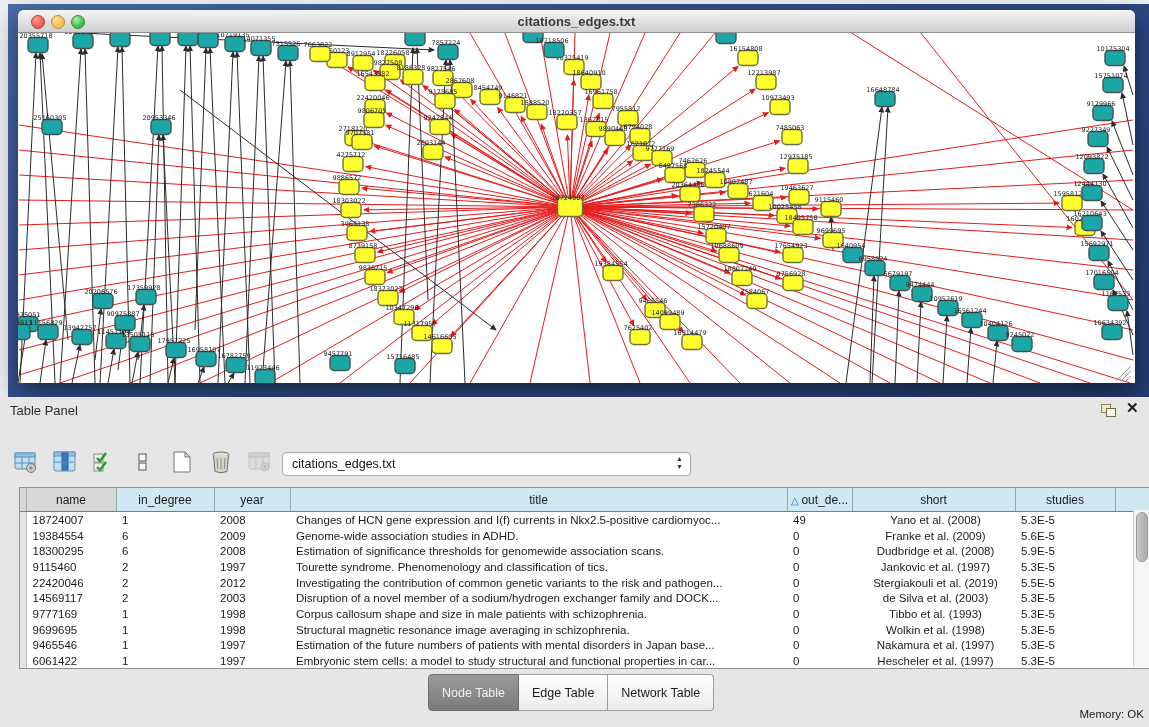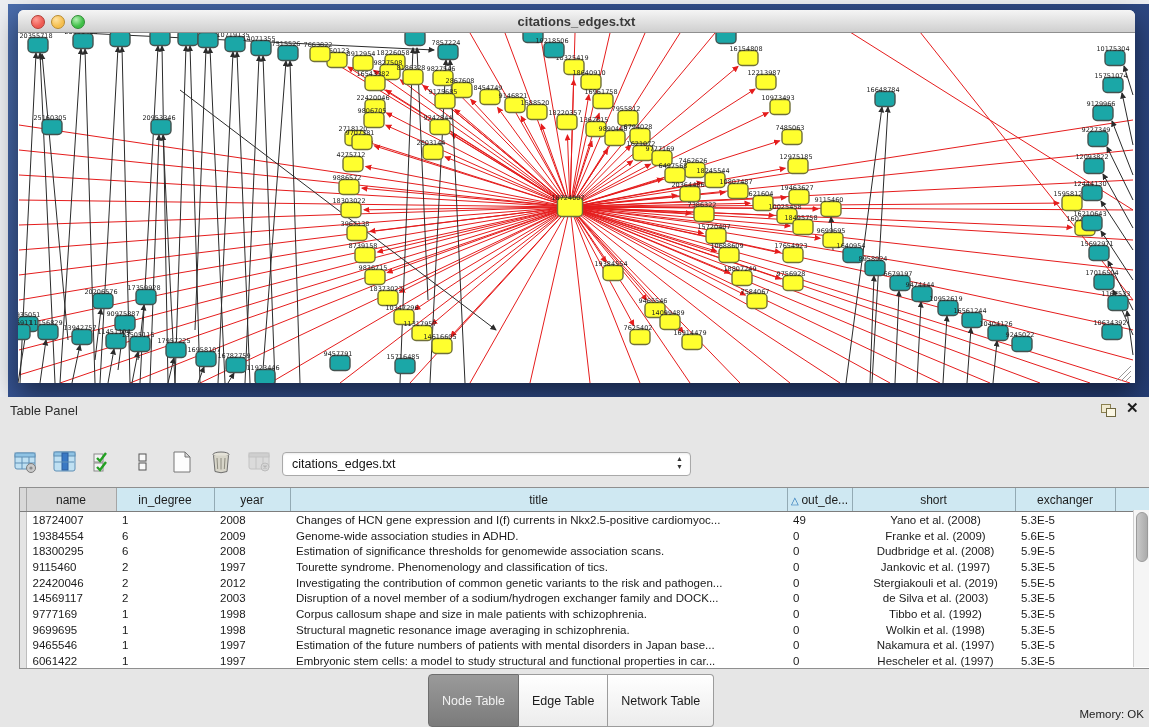--- a/index.html
+++ b/index.html
@@ -42,21 +42,21 @@
      font-size:12px;font-weight:normal;color:#1c1c1c;text-align:center;overflow:hidden;white-space:nowrap;}
   th.gray{background:#d8d8d8;border-right:1px solid #a5a5a5;}
   th .sort{color:#1f6fb5;font-size:10px;}
   td{height:15.7px;font-size:11.5px;color:#1a1a1a;white-space:nowrap;overflow:hidden;padding:0 2px 0 6px;}
   td.stub{background:#e4e4e4;border-right:1px solid #bdbdbd;padding:0;}
   td.center{text-align:center;}
   #vscroll{position:absolute;right:2px;top:22px;width:15px;height:157px;background:#f5f5f5;border-left:1px solid #d0d0d0;}
   #vthumb{position:absolute;left:2px;top:2px;width:10px;height:48px;border-radius:6px;background:linear-gradient(90deg,#c9c9c9,#ababab);border:1px solid #9a9a9a;}
   
   #tp-tabs{position:absolute;left:428px;top:277px;height:19px;display:flex;}
-  .seg{height:19px;display:flex;align-items:center;justify-content:center;padding:16px 13px;
+  .seg{height:19px;display:flex;align-items:center;justify-content:center;padding:8px 13px;
     font-size:12.5px;color:#1b1b1b;background:linear-gradient(#ffffff,#ececec);border:1px solid #9c9c9c;border-left:none;}
   .seg:first-child{border-left:1px solid #9c9c9c;border-radius:4px 0 0 4px;}
   .seg:last-child{border-radius:0 4px 4px 0;}
   .seg.selected{background:linear-gradient(#9a9a9a,#7b7b7b);color:#f2f2f2;border-color:#6e6e6e;}
   
   #statusbar{position:absolute;left:0;top:306px;width:1149px;height:24px;margin-left:28px;}
   #mem-label{position:absolute;right:33px;top:5px;font-size:11.5px;color:#222;}
   #mem-dot{position:absolute;right:13px;top:3px;width:13px;height:13px;border-radius:50%;
     background:radial-gradient(circle at 35% 30%,#8ae98a,#35c135 65%);border:1px solid #2a7a2a;}
 </style>
@@ -842,21 +842,21 @@
         </colgroup>
       <thead>
           <tr id="tbl-head">
             <th class="gray"></th>
             <th class="gray">name</th>
             <th class="">in_degree</th>
             <th class="">year</th>
             <th class="">title</th>
             <th class=""><span class="sort">△ </span>out_de...</th>
             <th class="">short</th>
-            <th class="">exchanger</th>
+            <th class="">studies</th>
             <th></th>
           </tr>
         </thead>
       <tbody id="tbl-body">
           <tr>
             <td class="stub"></td>
             <td class="">18724007</td>
             <td class="">1</td>
             <td class="">2008</td>
             <td class="">Changes of HCN gene expression and I(f) currents in Nkx2.5-positive cardiomyoc...</td>
@@ -920,21 +920,21 @@
             <td class="">5.3E-5</td>
             <td></td>
           </tr>
           <tr>
             <td class="stub"></td>
             <td class="">9777169</td>
             <td class="">1</td>
             <td class="">1998</td>
             <td class="">Corpus callosum shape and size in male patients with schizophrenia.</td>
             <td class="">0</td>
-            <td class="center">Tibbo et al. (1992)</td>
+            <td class="center">Tibbo et al. (1993)</td>
             <td class="">5.3E-5</td>
             <td></td>
           </tr>
           <tr>
             <td class="stub"></td>
             <td class="">9699695</td>
             <td class="">1</td>
             <td class="">1998</td>
             <td class="">Structural magnetic resonance image averaging in schizophrenia.</td>
             <td class="">0</td>

